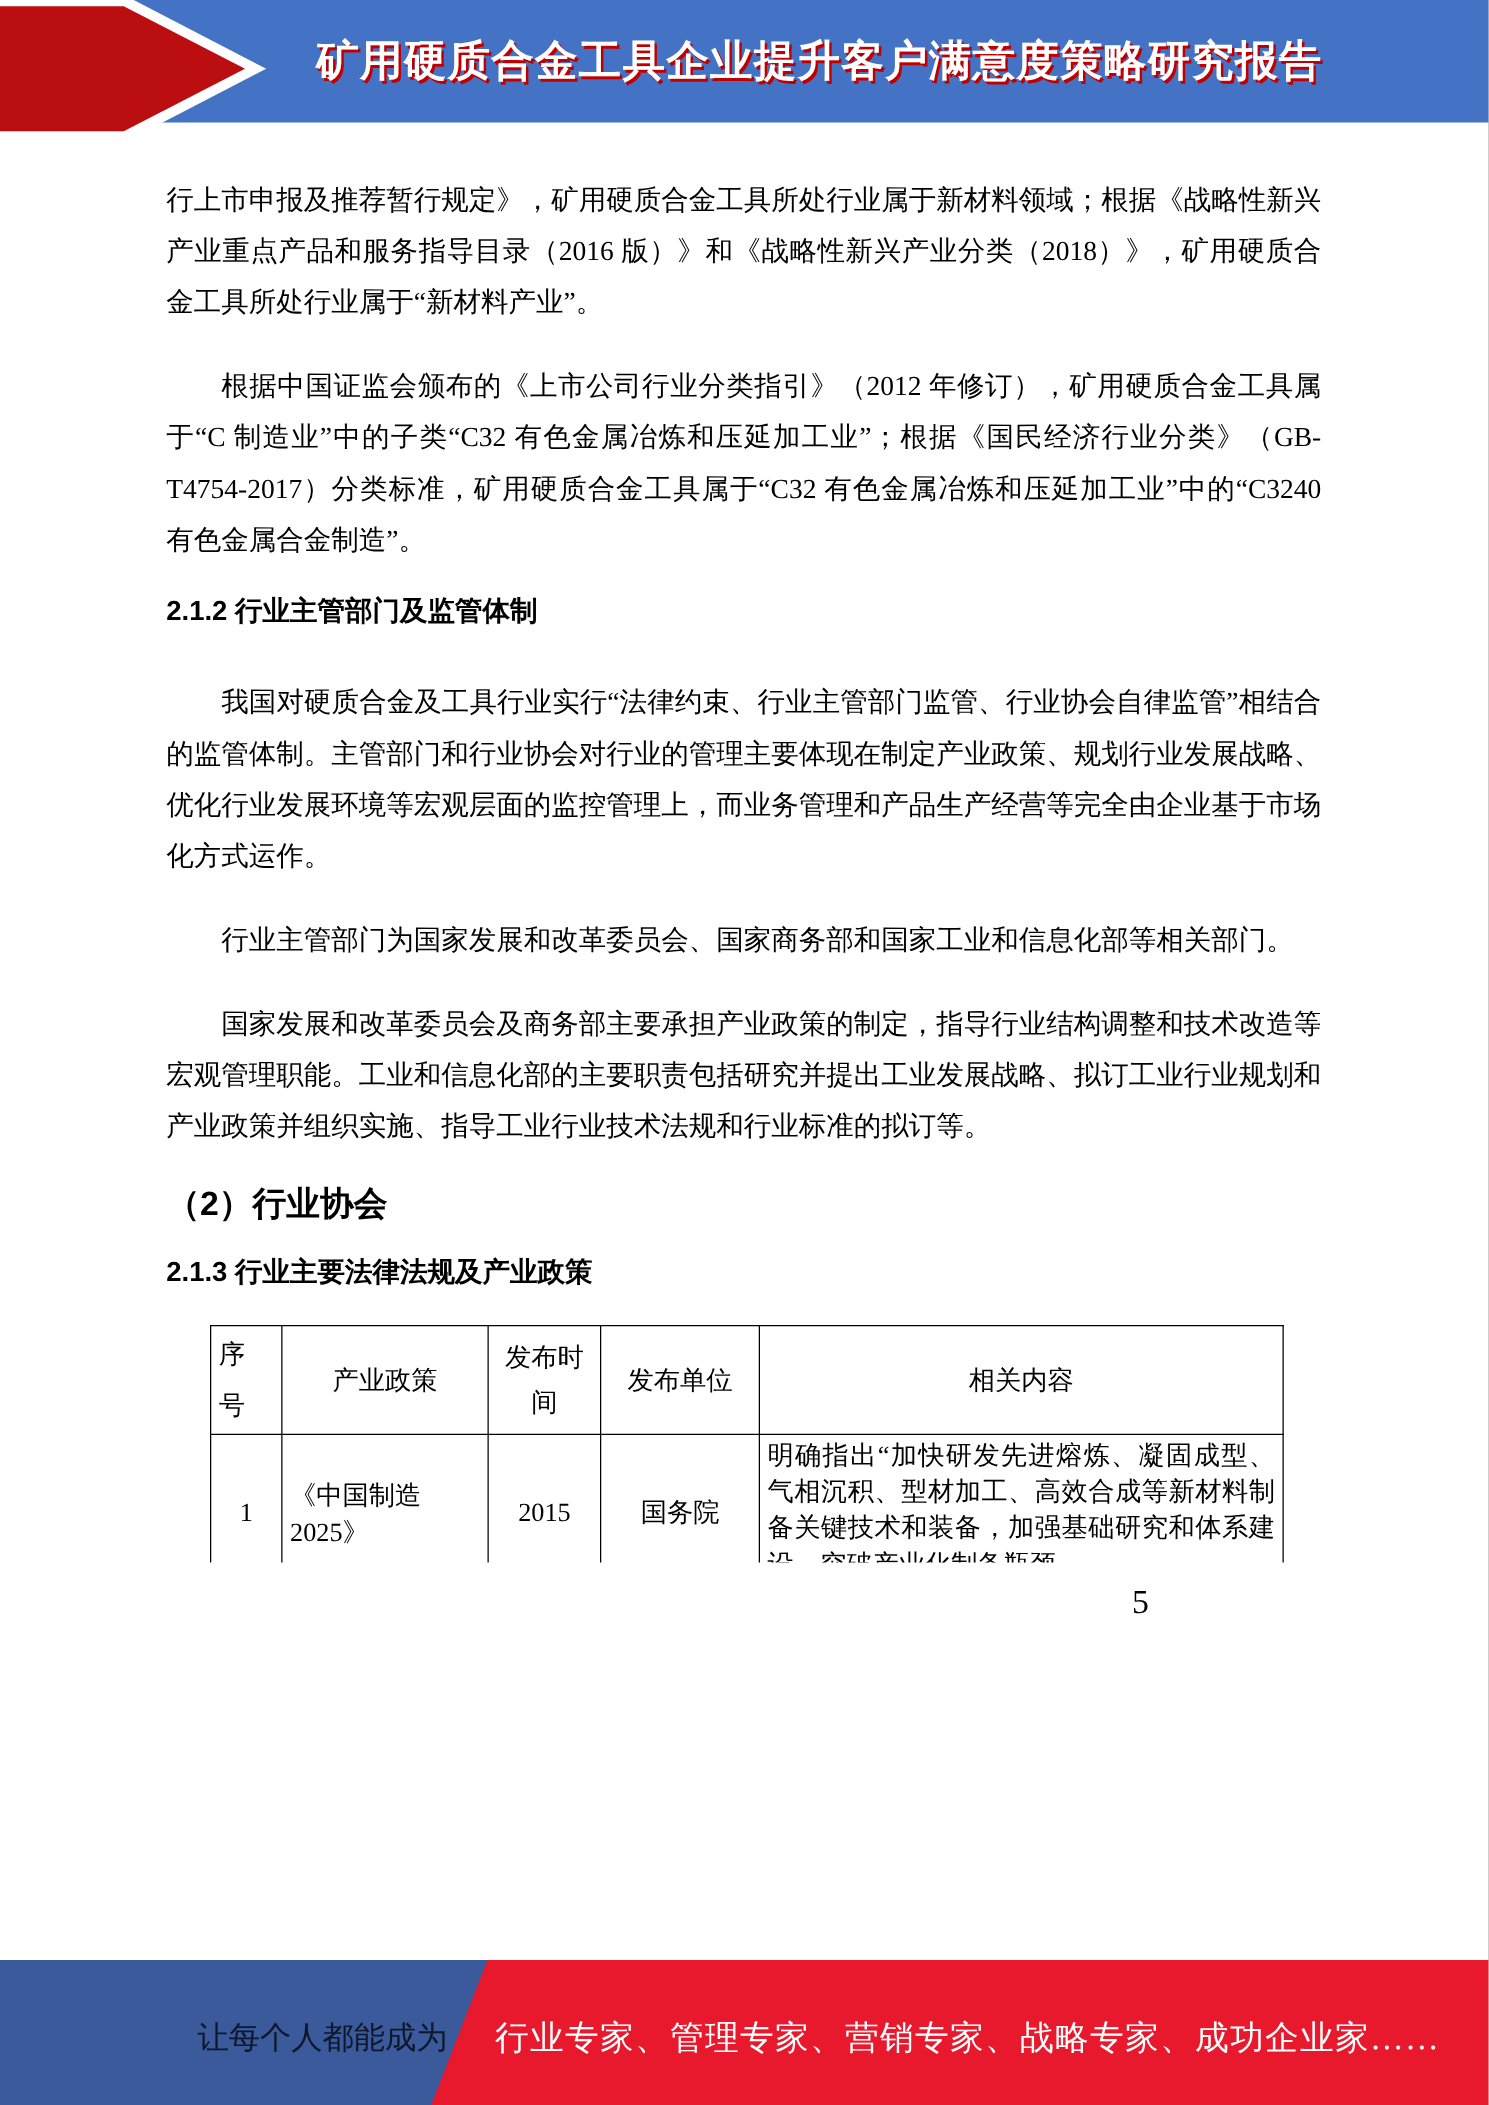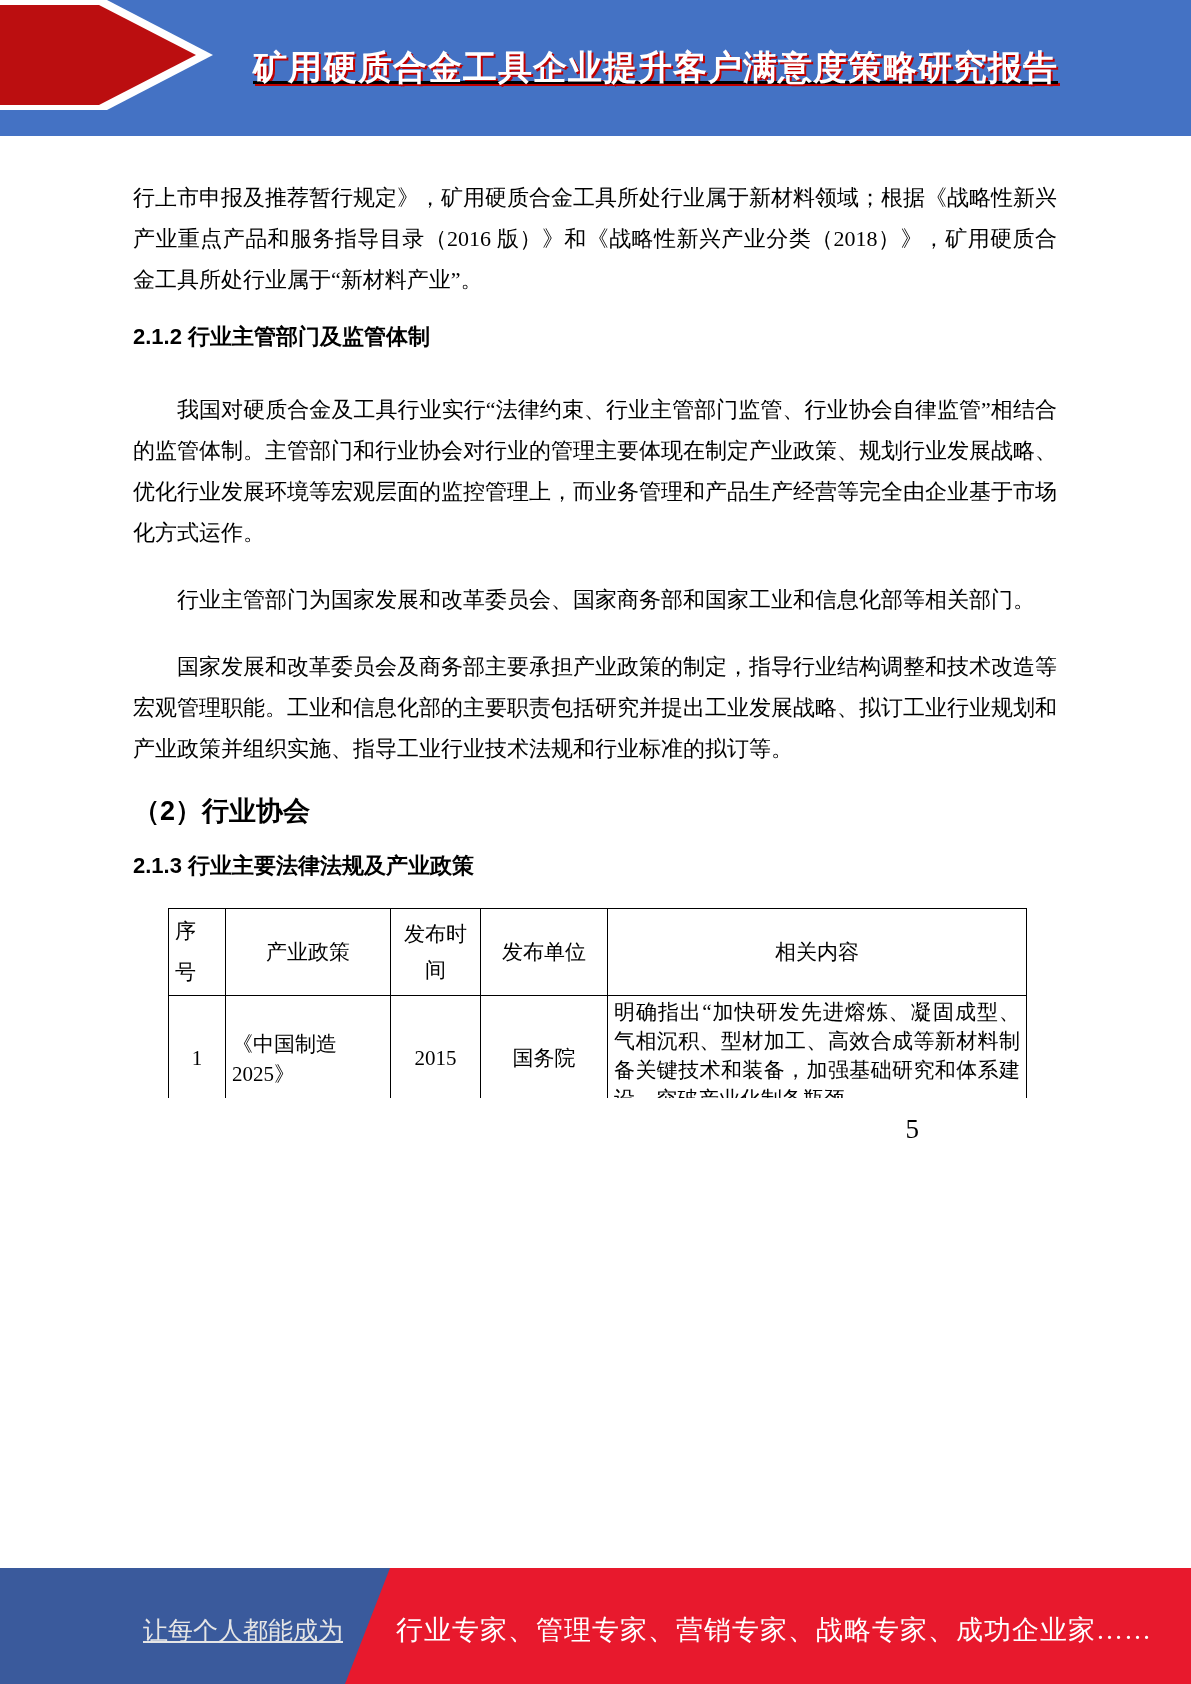--- a/index.html
+++ b/index.html
@@ -11,26 +11,25 @@
     margin: 0 auto;
     background: #ffffff;
     overflow: hidden;
     font-family: "Liberation Serif", "DejaVu Serif", serif;
     color: #000;
   }
 
   
   .banner {
     position: relative;
-    height: 136px;
+    height: 98px;
     background: #4472C4;
     display: flex;
     align-items: center;
     justify-content: center;
-    text-decoration: underline;
   }
   .banner-arrow {
     position: absolute;
     left: 0; top: 0;
     width: 225px; height: 110px;
   }
   .banner-title {
     font-family: "Liberation Sans", "DejaVu Sans", sans-serif;
     font-weight: bold;
     font-size: 34px;
@@ -120,26 +119,25 @@
   }
   .footer-blue {
     position: absolute;
     left: 0; top: 0;
     width: 420px; height: 116px;
     background: #3A5A9C;
     clip-path: polygon(0 0, 390px 0, 345px 116px, 0 116px);
   }
   .footer-left {
     position: absolute;
-    left: 143px; top: 48px;
-    color: #e5e5e5;
+    left: 158px; top: 48px;
+    color: #0f172a;
     font-size: 25px;
     line-height: 30px;
     white-space: nowrap;
-    text-decoration: underline;
   }
   .footer-right {
     position: absolute;
     left: 396px; top: 46px;
     color: #ffffff;
     font-size: 27px;
     line-height: 32px;
     letter-spacing: 1px;
     white-space: nowrap;
   }
@@ -153,20 +151,21 @@
     <svg class="banner-arrow" viewBox="0 0 225 110" aria-hidden="true">
       <polygon fill="#ffffff" points="0,0 107,0 213,55 107,110 0,110"></polygon>
       <polygon fill="#BB0E10" points="0,5 99,5 196,55 99,105 0,105"></polygon>
     </svg>
     <div class="banner-title">矿用硬质合金工具企业提升客户满意度策略研究报告</div>
   </div>
 
   <div class="content">
 
     <p class="no-indent">行上市申报及推荐暂行规定》，矿用硬质合金工具所处行业属于新材料领域；根据《战略性新兴产业重点产品和服务指导目录（2016 版）》和《战略性新兴产业分类（2018）》，矿用硬质合金工具所处行业属于“新材料产业”。</p>
+    <p>根据中国证监会颁布的《上市公司行业分类指引》（2012 年修订），矿用硬质合金工具属于“C 制造业”中的子类“C32 有色金属冶炼和压延加工业”；根据《国民经济行业分类》（GB-T4754-2017）分类标准，矿用硬质合金工具属于“C32 有色金属冶炼和压延加工业”中的“C3240 有色金属合金制造”。</p>
 
     <h2 class="sec">2.1.2 行业主管部门及监管体制</h2>
     <p>我国对硬质合金及工具行业实行“法律约束、行业主管部门监管、行业协会自律监管”相结合的监管体制。主管部门和行业协会对行业的管理主要体现在制定产业政策、规划行业发展战略、优化行业发展环境等宏观层面的监控管理上，而业务管理和产品生产经营等完全由企业基于市场化方式运作。</p>
 
     <p>行业主管部门为国家发展和改革委员会、国家商务部和国家工业和信息化部等相关部门。</p>
     <p>国家发展和改革委员会及商务部主要承担产业政策的制定，指导行业结构调整和技术改造等宏观管理职能。工业和信息化部的主要职责包括研究并提出工业发展战略、拟订工业行业规划和产业政策并组织实施、指导工业行业技术法规和行业标准的拟订等。</p>
 
     <h3 class="sub">（2）行业协会</h3>
 
     <h2 class="sec sec-table">2.1.3 行业主要法律法规及产业政策</h2>

